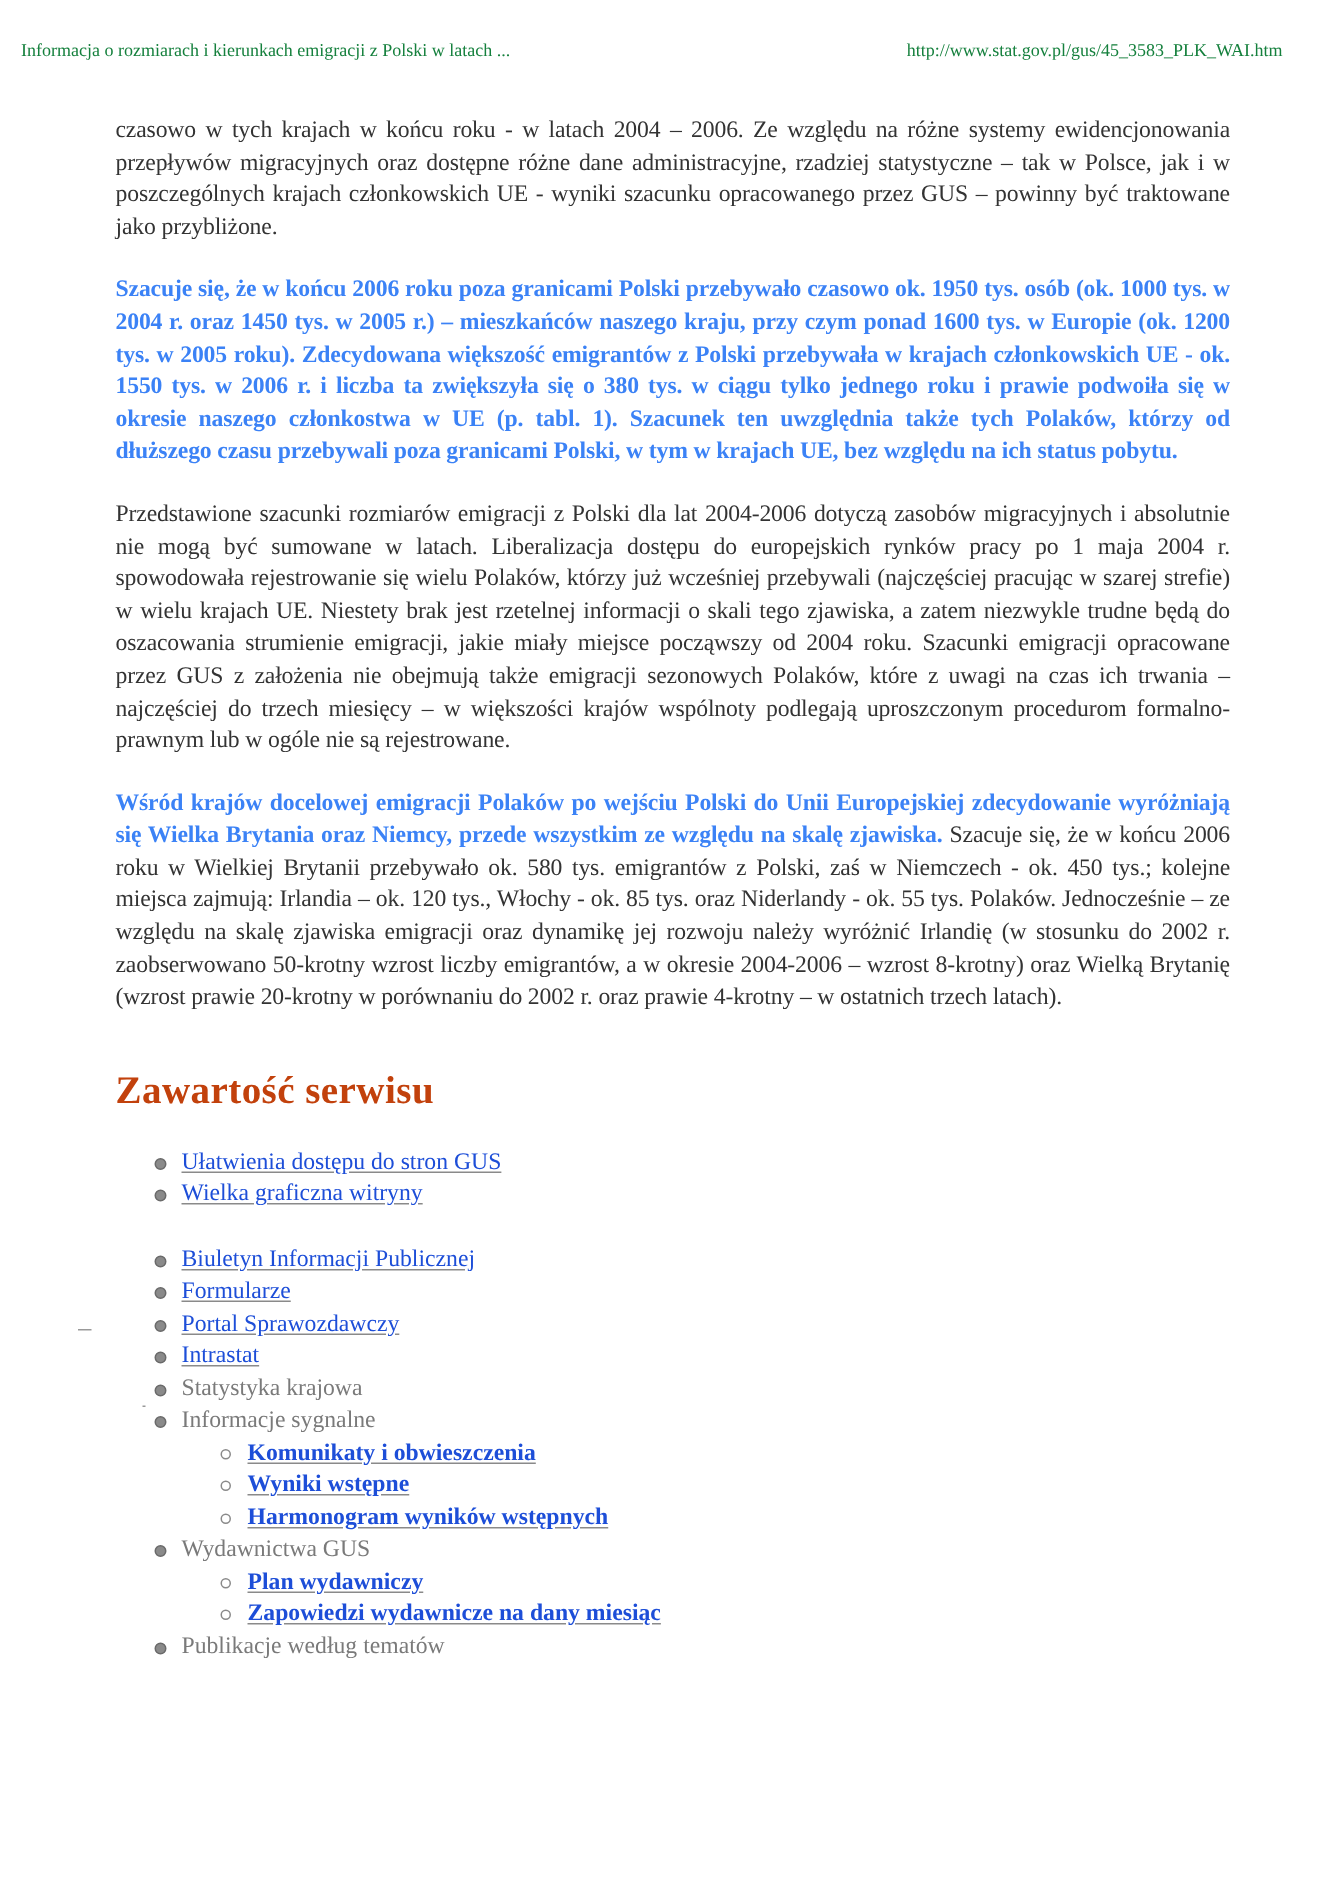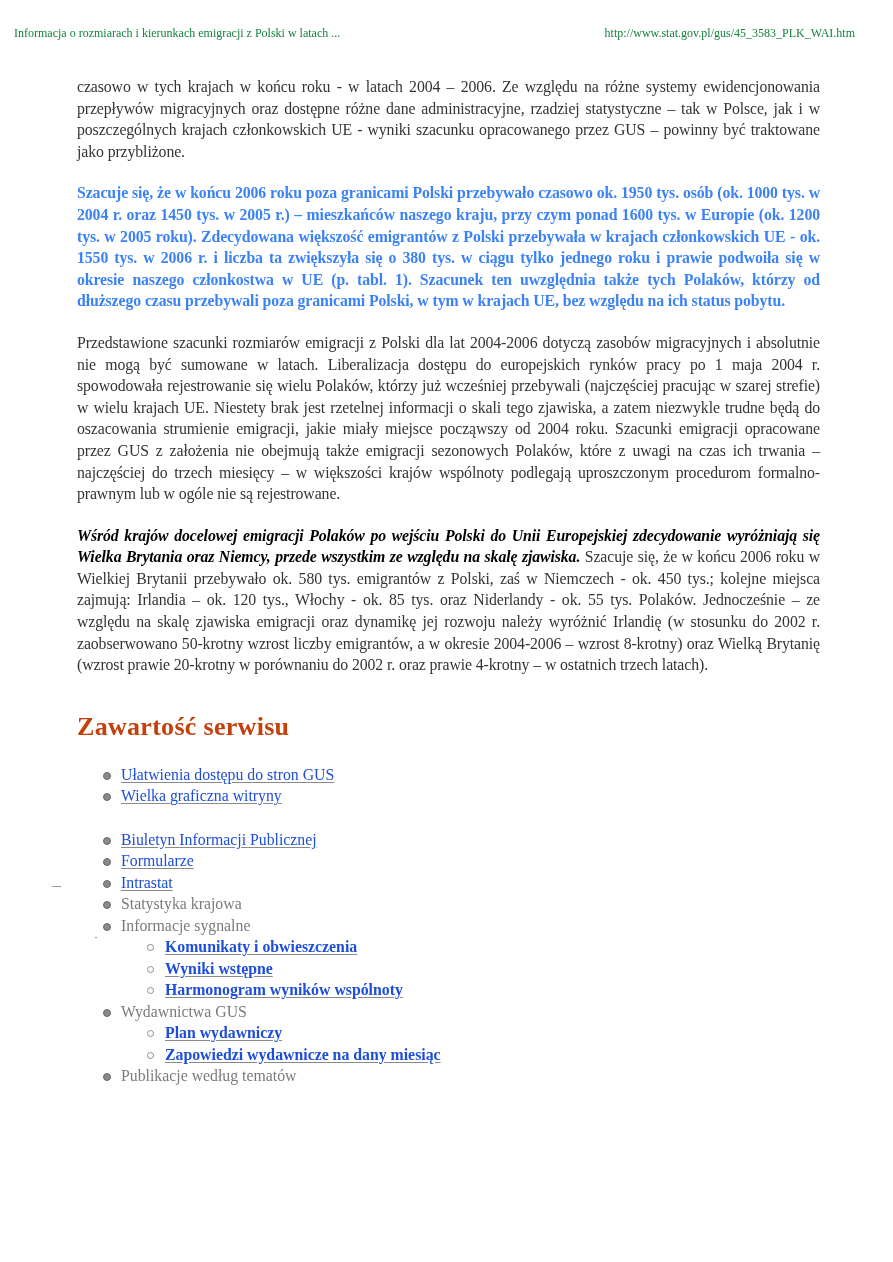--- a/index.html
+++ b/index.html
@@ -17,21 +17,21 @@
   .content {
     position: absolute; top: 76px; left: 77px; width: 743px;
   }
   p.body {
     margin: 0 0 20px 0;
     font-size: 15.8px; line-height: 21.6px;
     text-align: justify; color: #333;
     letter-spacing: -0.1px;
   }
   p.body.bold { font-weight: bold; color: #3b82f6; }
-  p.body .b { font-weight: bold; color: #000000; font-style: italic; }
+  p.body .b { font-weight: bold; color: #3b82f6; }
   h2.section {
     margin: 36px 0 22px 0;
     font-size: 26px; font-weight: bold; color: #c2410c;
     letter-spacing: 0.3px;
   }
   ul.nav { list-style: none; margin: 0; padding: 0 0 0 26px; }
   ul.nav > li {
     font-size: 15.8px; line-height: 21.5px; color: #7a7a7a;
     position: relative; padding-left: 18px;
   }
@@ -74,28 +74,29 @@
   <h2 class="section">Zawartość serwisu</h2>
 
   <ul class="nav">
     <li><a class="lnk">Ułatwienia dostępu do stron GUS</a></li>
     <li><a class="lnk">Wielka graficzna witryny</a></li>
   </ul>
 
   <ul class="nav gap">
     <li><a class="lnk">Biuletyn Informacji Publicznej</a></li>
     <li><a class="lnk">Formularze</a></li>
+    <li><a class="lnk">Portal Sprawozdawczy</a></li>
     <li><a class="lnk">Intrastat</a></li>
     <li><span>Statystyka krajowa</span></li>
     <li>
       <span>Informacje sygnalne</span>
       <ul class="sub">
         <li><a class="lnk">Komunikaty i obwieszczenia</a></li>
         <li><a class="lnk">Wyniki wstępne</a></li>
-        <li><a class="lnk">Harmonogram wyników wspólnoty</a></li>
+        <li><a class="lnk">Harmonogram wyników wstępnych</a></li>
       </ul>
     </li>
     <li>
       <span>Wydawnictwa GUS</span>
       <ul class="sub">
         <li><a class="lnk">Plan wydawniczy</a></li>
         <li><a class="lnk">Zapowiedzi wydawnicze na dany miesiąc</a></li>
       </ul>
     </li>
     <li><span>Publikacje według tematów</span></li>

